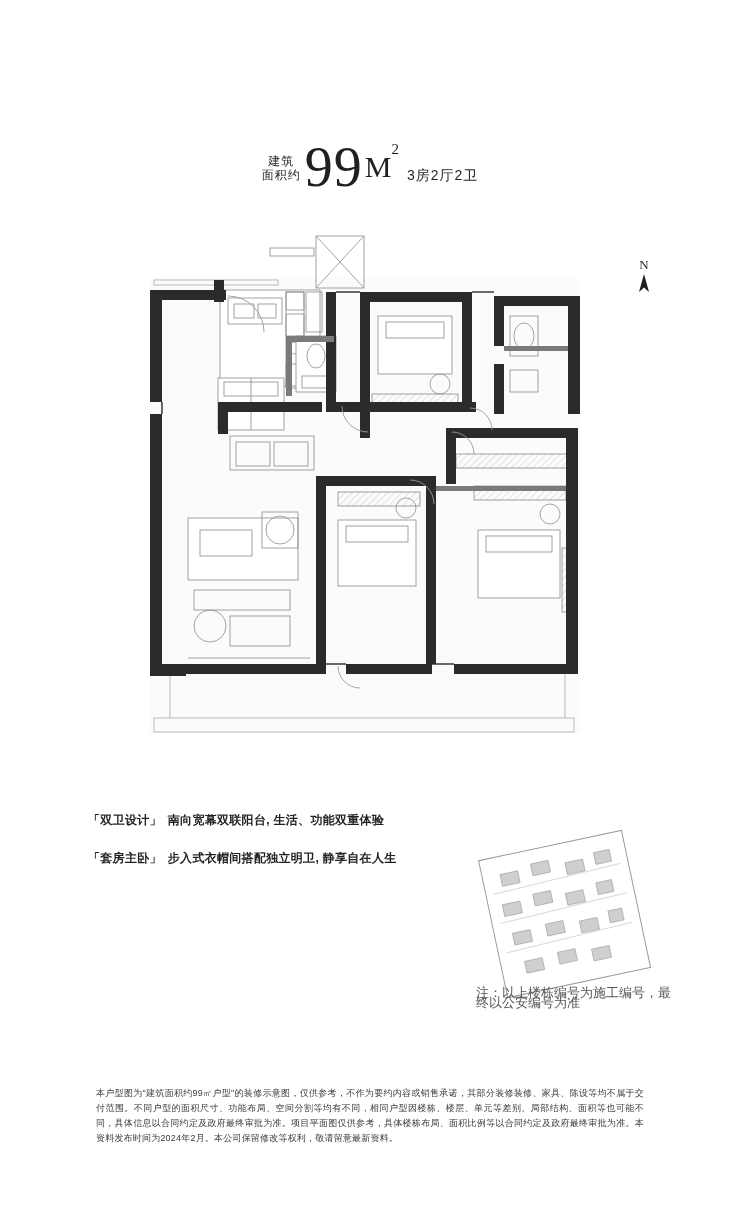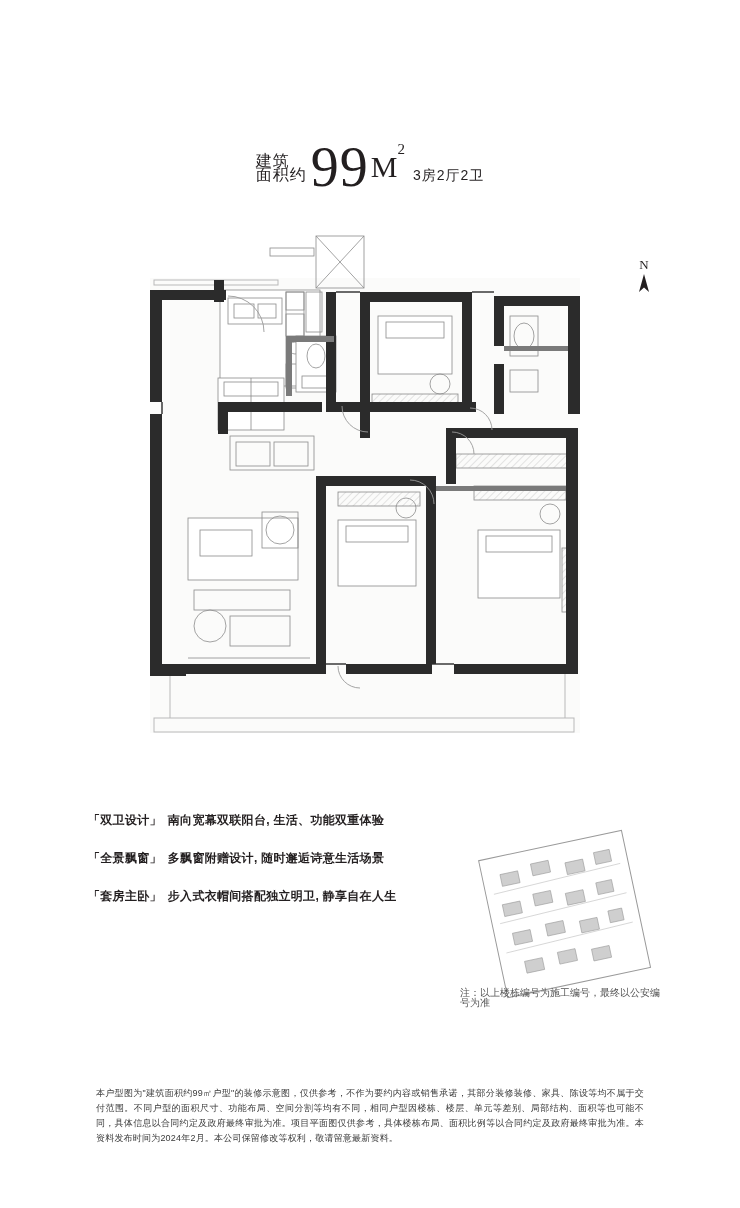--- a/index.html
+++ b/index.html
@@ -20,24 +20,24 @@
   .header {
     position: absolute;
     top: 138px;
     left: 0;
     width: 740px;
     display: flex;
     justify-content: center;
     align-items: flex-end;
   }
   .hdr-prefix {
-    font-size: 16px;
+    font-size: 12px;
     line-height: 14px;
     letter-spacing: 1px;
-    text-align: left;
+    text-align: center;
     margin-bottom: 8px;
     margin-right: 4px;
     color: #231f20;
   }
   .hdr-prefix div { white-space: nowrap; }
   .hdr-area {
     font-family: "Liberation Serif", serif;
     font-size: 56px;
     line-height: 46px;
     font-weight: 400;
@@ -111,24 +111,24 @@
   
   .sitemap {
     position: absolute;
     left: 470px;
     top: 826px;
     width: 190px;
     height: 180px;
   }
   .sitemap-note {
     position: absolute;
-    left: 460px;
+    left: 476px;
     top: 988px;
     width: 200px;
-    font-size: 10px;
+    font-size: 13px;
     line-height: 10px;
     color: #555;
   }
 
   
   .disclaimer {
     position: absolute;
     left: 96px;
     top: 1086px;
     width: 548px;
@@ -306,23 +306,20 @@
     <rect x="160" y="30" width="44" height="8"></rect>
   </g>
 </svg>
 </div>
 
 <div class="features">
   <div class="feature-row">
     <span class="feature-title">「双卫设计」</span><span class="feature-desc">南向宽幕双联阳台, 生活、功能双重体验</span>
   </div>
   <div class="feature-row">
-    <span class="feature-title">「全景飘窗」</span><span class="feature-desc">多飘窗附赠设计, 随时邂逅诗意生活场景</span>
-  </div>
-  <div class="feature-row">
     <span class="feature-title">「套房主卧」</span><span class="feature-desc">步入式衣帽间搭配独立明卫, 静享自在人生</span>
   </div>
 </div>
 
 <div class="sitemap">
 <svg width="190" height="180" viewBox="0 0 190 180" xmlns="http://www.w3.org/2000/svg">
   <g transform="rotate(-12 95 90)">
     <rect x="22" y="18" width="146" height="140" fill="none" stroke="#9a9a9a" stroke-width="1"></rect>
     <g fill="#cfcfcf" stroke="#9a9a9a" stroke-width="0.6">
       <rect x="40" y="36" width="18" height="12"></rect>

